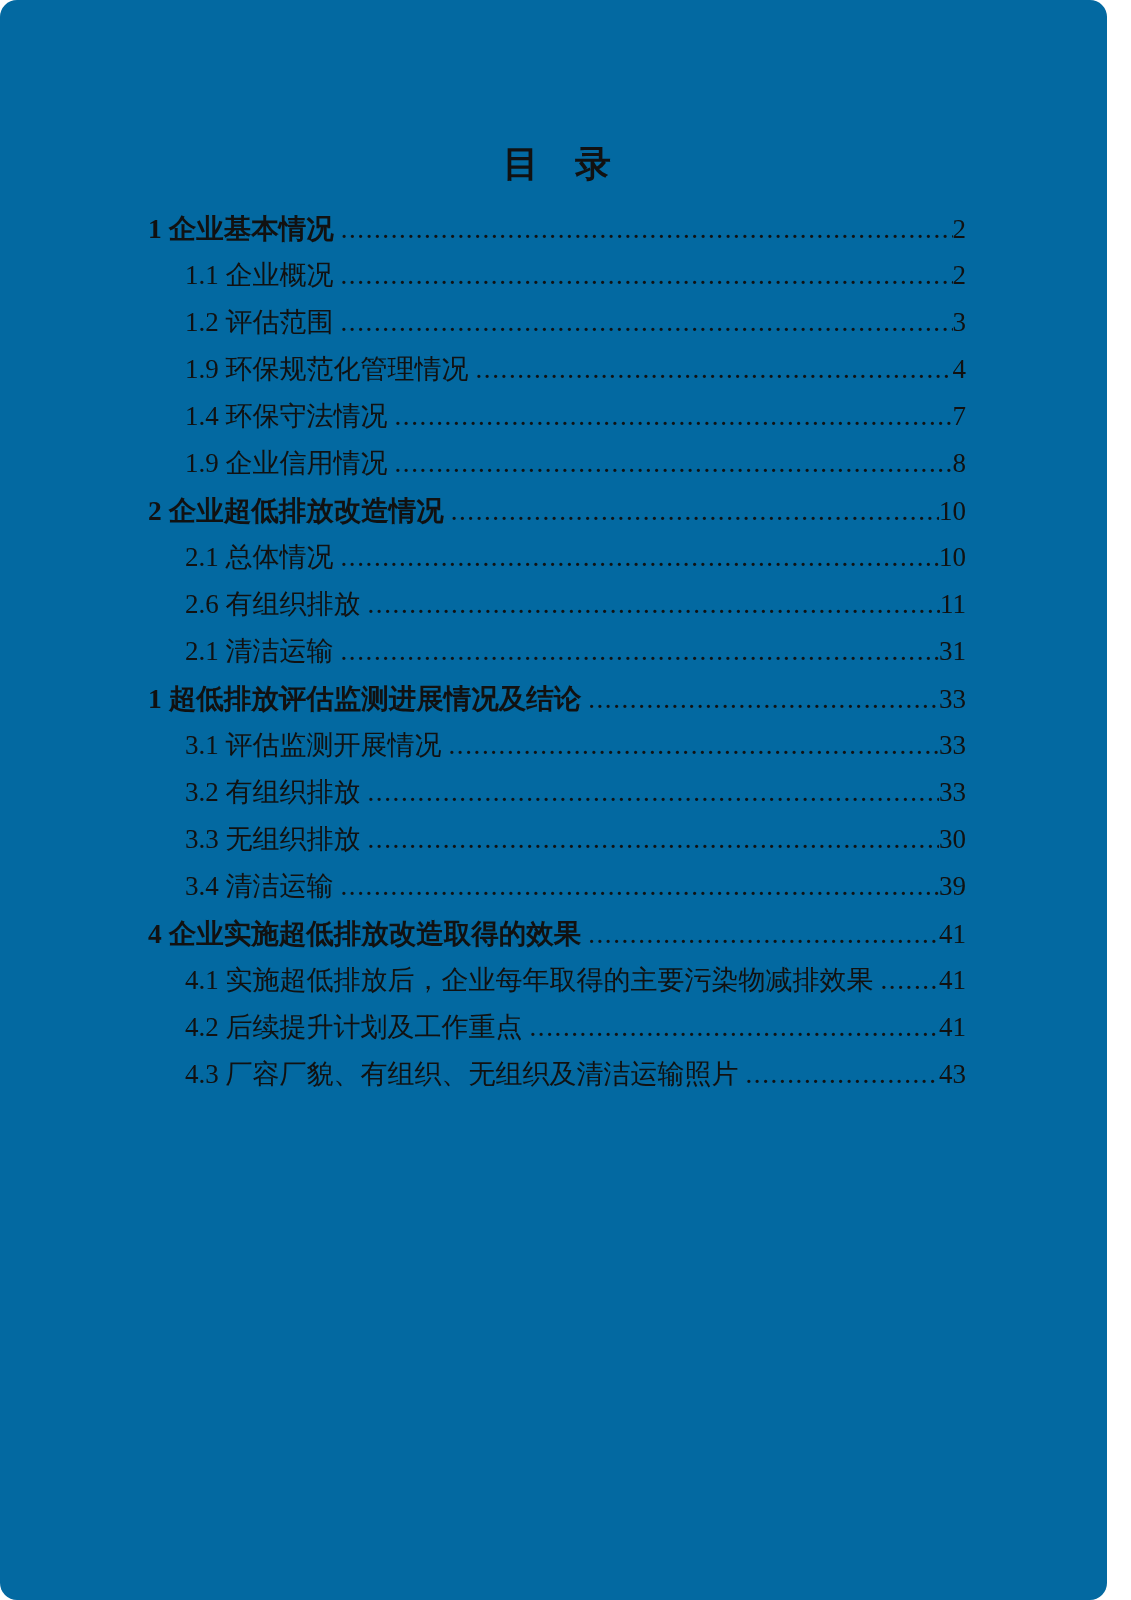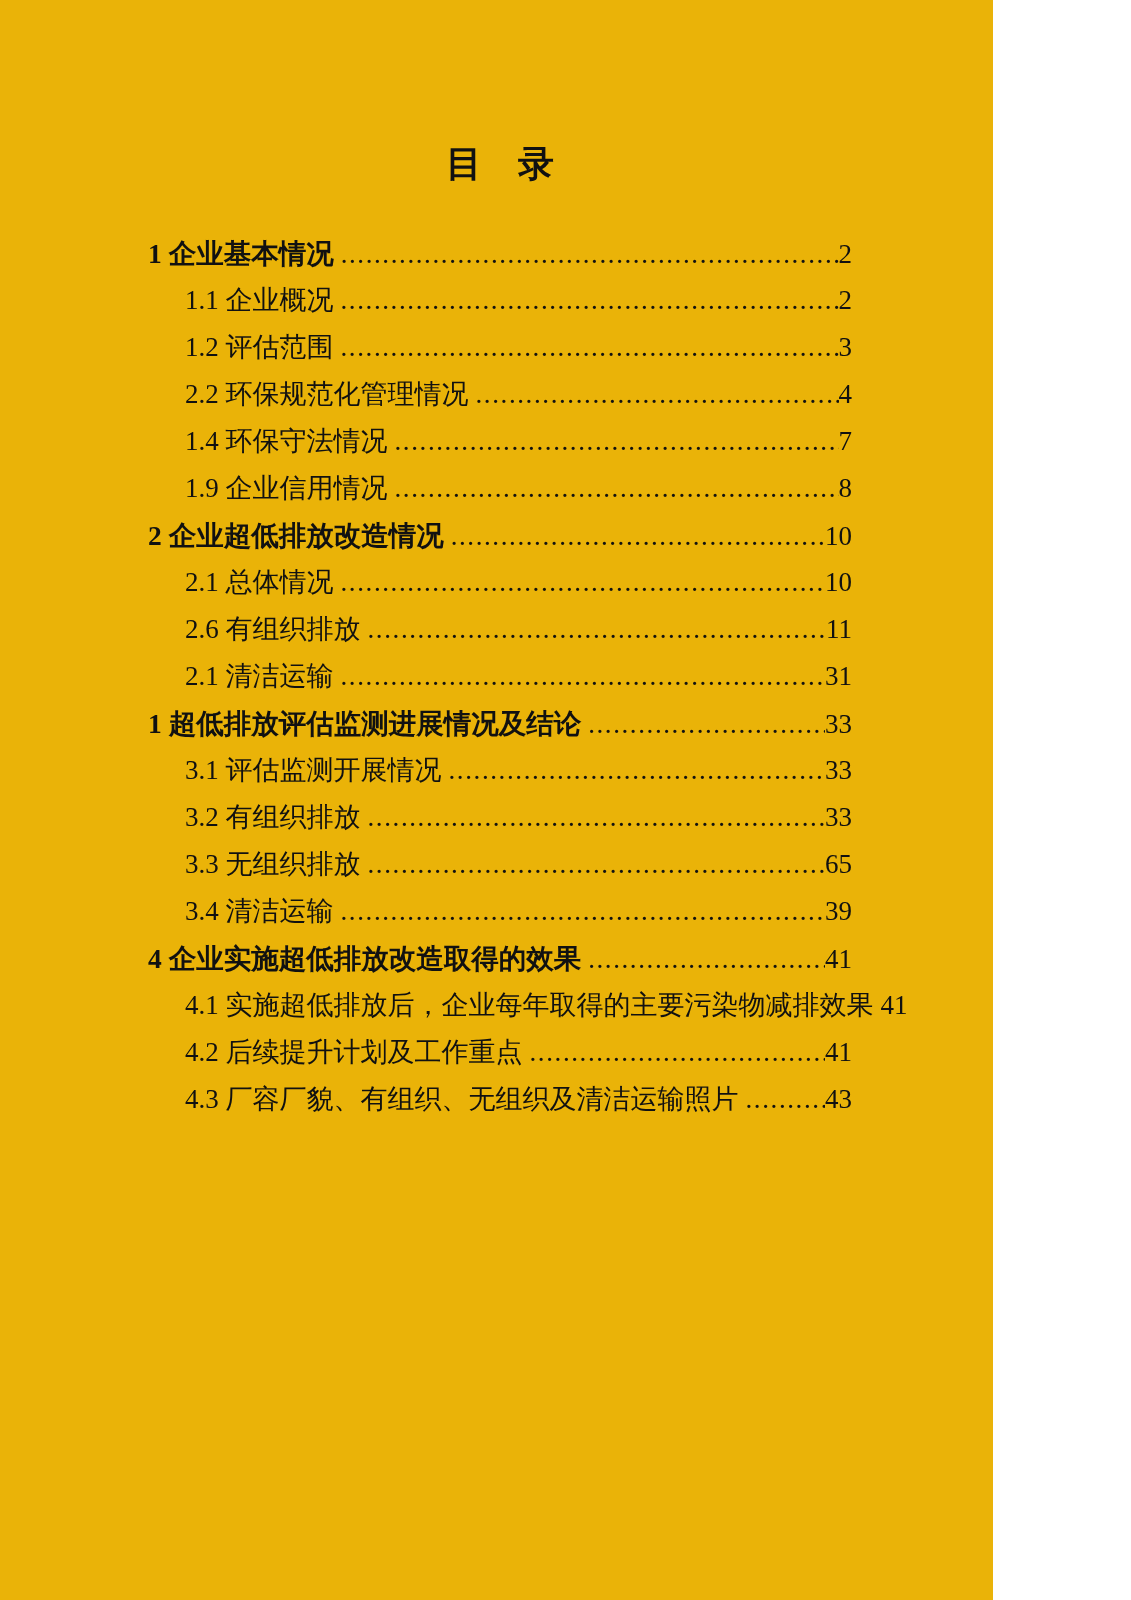--- a/index.html
+++ b/index.html
@@ -8,36 +8,37 @@
     background: #ffffff;
   }
   body {
     width: 1131px;
     height: 1600px;
     color: #000000;
     font-family: "Liberation Serif", "DejaVu Serif", serif;
     overflow: hidden;
   }
   .page {
-    width: 993px;
+    width: 1107px;
     height: 1600px;
     box-sizing: border-box;
     padding: 0 141px 0 148px;
-    background: #eab308;
+    background: #0369a1;
+    border-radius: 17px;
   }
   .doc-title {
     padding-top: 146px;
     text-align: center;
     font-size: 36px;
     font-weight: bold;
     line-height: 1;
     color: #111111;
   }
   .toc {
-    margin-top: 48px;
+    margin-top: 23px;
   }
   .toc-entry {
     display: flex;
     align-items: baseline;
     line-height: 47px;
     height: 47px;
     font-size: 27px;
     white-space: nowrap;
     color: #111111;
   }
@@ -89,21 +90,21 @@
     <span class="toc-page">2</span>
   </div>
 
   <div class="toc-entry level-2">
     <span class="toc-label">1.2 评估范围</span>
     <span class="toc-dots"></span>
     <span class="toc-page">3</span>
   </div>
 
   <div class="toc-entry level-2">
-    <span class="toc-label">2.2 环保规范化管理情况</span>
+    <span class="toc-label">1.9 环保规范化管理情况</span>
     <span class="toc-dots"></span>
     <span class="toc-page">4</span>
   </div>
 
   <div class="toc-entry level-2">
     <span class="toc-label">1.4 环保守法情况</span>
     <span class="toc-dots"></span>
     <span class="toc-page">7</span>
   </div>
 
@@ -152,21 +153,21 @@
 
   <div class="toc-entry level-2">
     <span class="toc-label">3.2 有组织排放</span>
     <span class="toc-dots"></span>
     <span class="toc-page">33</span>
   </div>
 
   <div class="toc-entry level-2">
     <span class="toc-label">3.3 无组织排放</span>
     <span class="toc-dots"></span>
-    <span class="toc-page">65</span>
+    <span class="toc-page">30</span>
   </div>
 
   <div class="toc-entry level-2">
     <span class="toc-label">3.4 清洁运输</span>
     <span class="toc-dots"></span>
     <span class="toc-page">39</span>
   </div>
 
   <div class="toc-entry level-1">
     <span class="toc-label">4 企业实施超低排放改造取得的效果</span>

